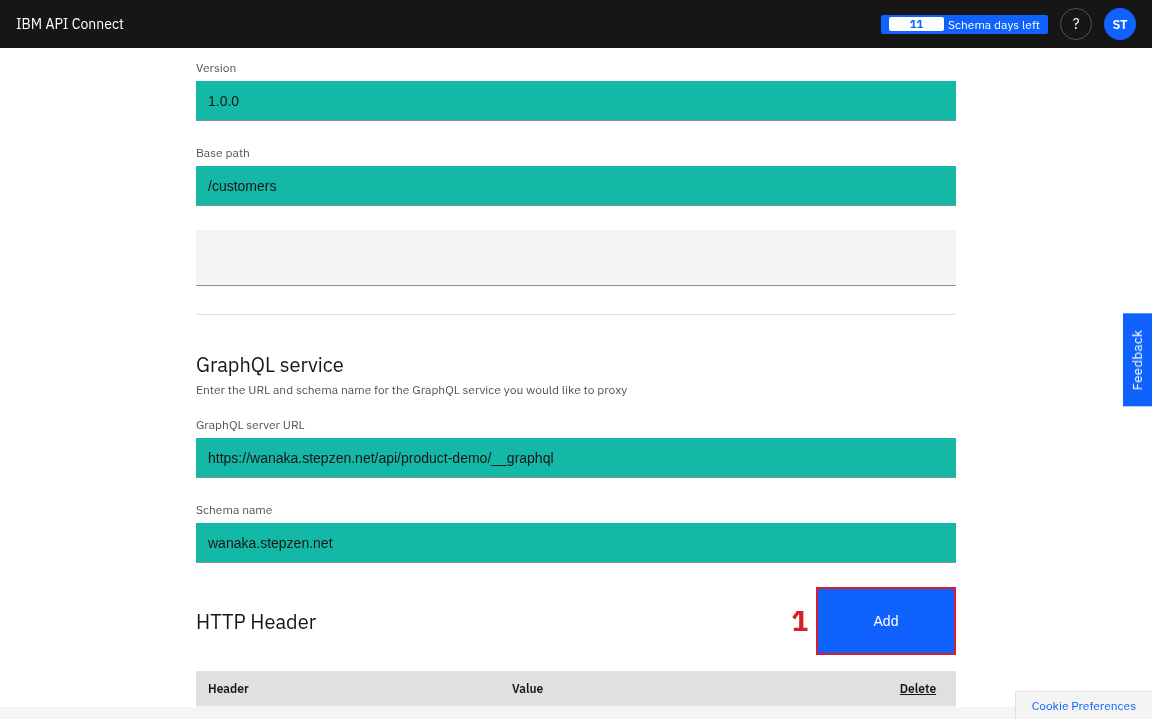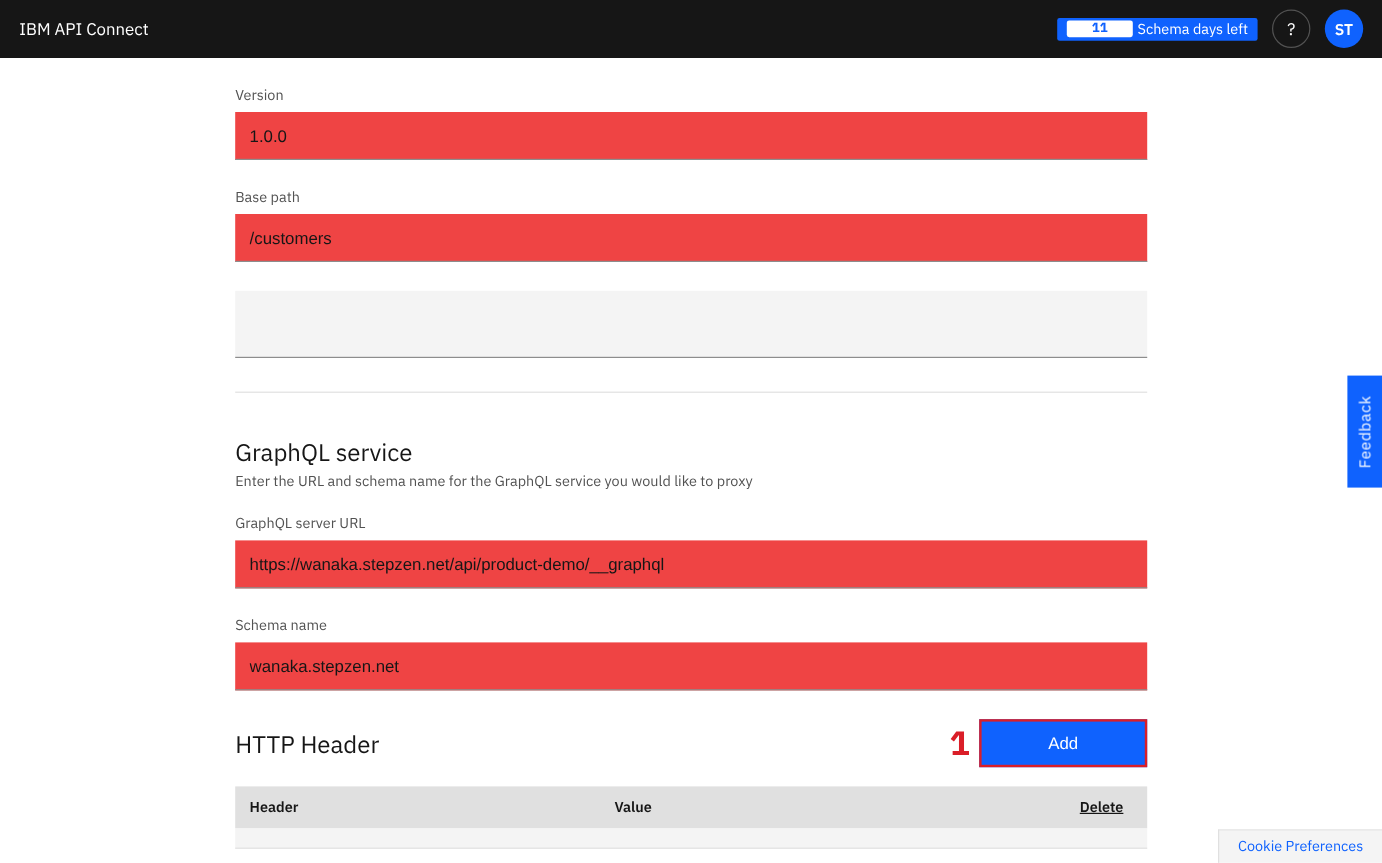--- a/index.html
+++ b/index.html
@@ -77,21 +77,21 @@
     }
     .avatar {
       background: #0f62fe;
       color: #fff;
       font-weight: 600;
       font-size: 13px;
     }
 
     
     .main-content {
-      margin-top: 48px;
+      margin-top: 36px;
       height: calc(719px - 48px);
       overflow-y: auto;
       background: #fff;
       padding: 0;
       position: relative;
     }
 
     .form-container {
       max-width: 840px;
       margin: 0 auto;
@@ -106,21 +106,21 @@
       font-size: 12px;
       color: #525252;
       margin-bottom: 6px;
       display: block;
     }
 
     .field-input {
       width: 100%;
       border: none;
       border-bottom: 1px solid #8d8d8d;
-      background: #ef4444;
+      background: #14b8a6;
       padding: 8px 12px;
       font-size: 14px;
       color: #161616;
       outline: none;
       height: 40px;
     }
 
     .field-textarea {
       width: 100%;
       border: none;
@@ -168,21 +168,21 @@
 
     .http-header-title {
       font-size: 20px;
       font-weight: 400;
     }
 
     .add-btn {
       background: #0f62fe;
       color: #fff;
       border: 2px solid #da1e28;
-      padding: 10px 40px;
+      padding: 24px 40px;
       font-size: 14px;
       cursor: pointer;
       min-width: 140px;
       text-align: center;
       outline: none;
     }
 
     
     .header-table {
       width: 100%;

